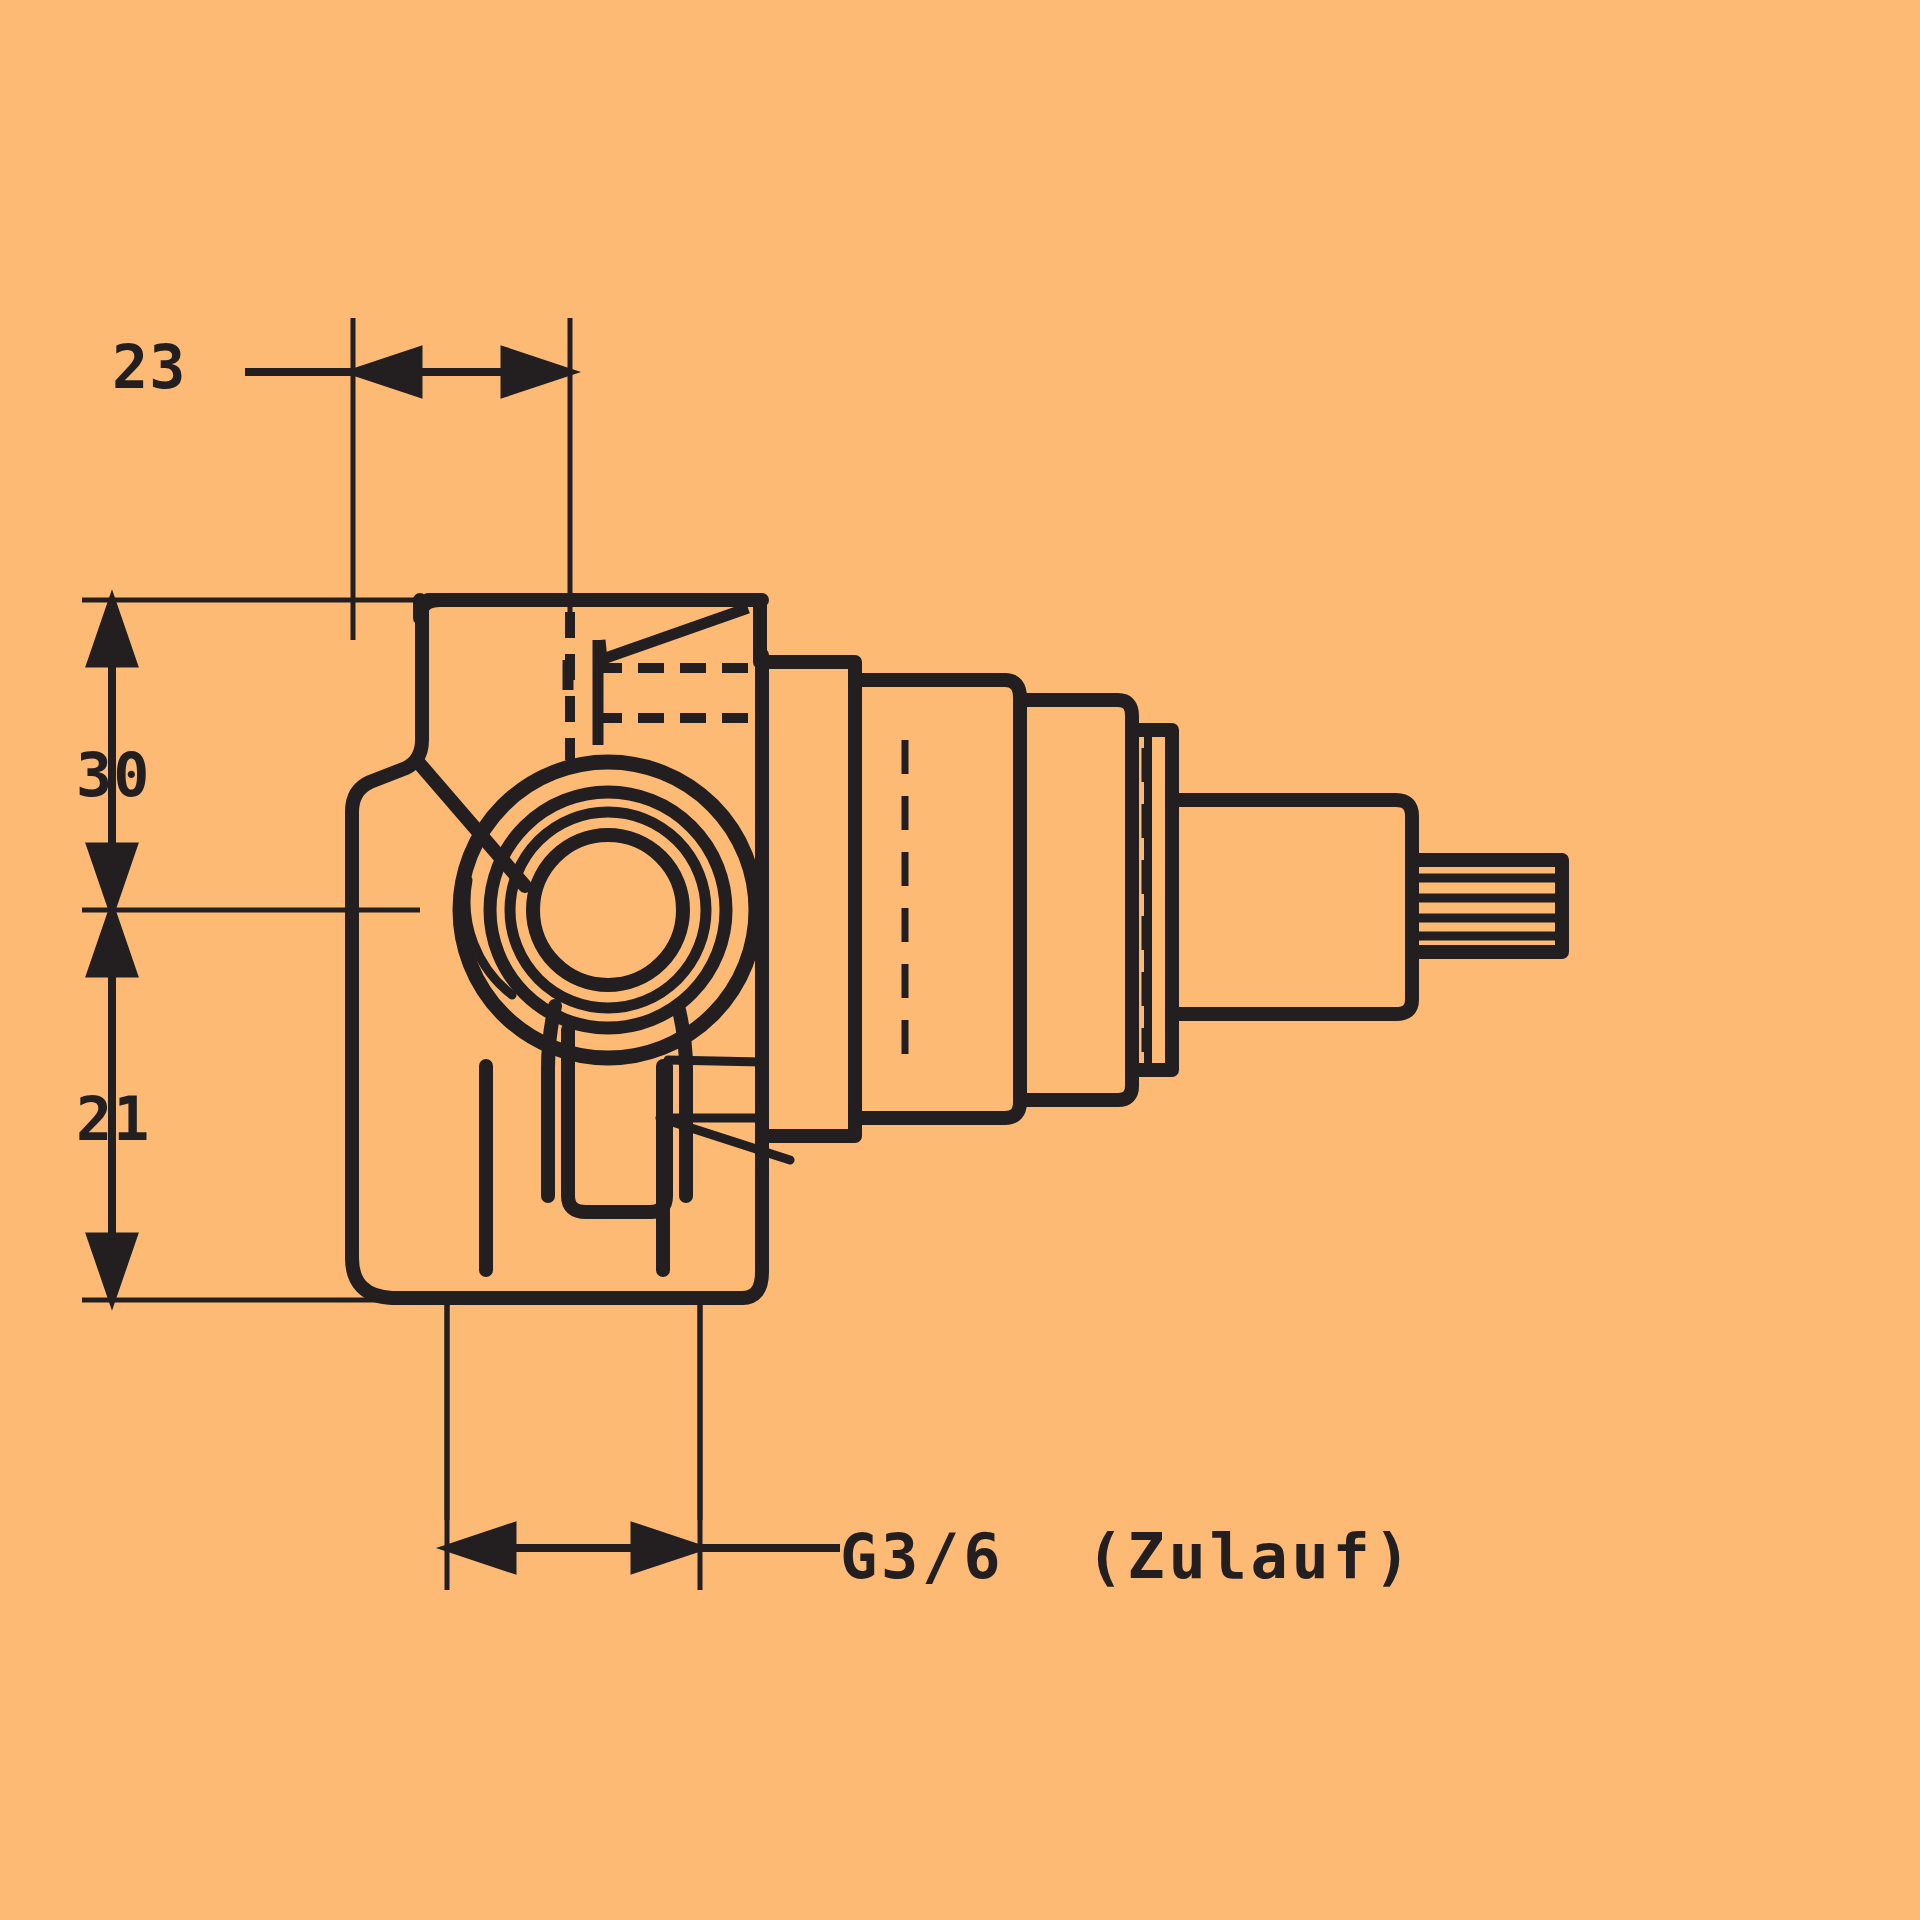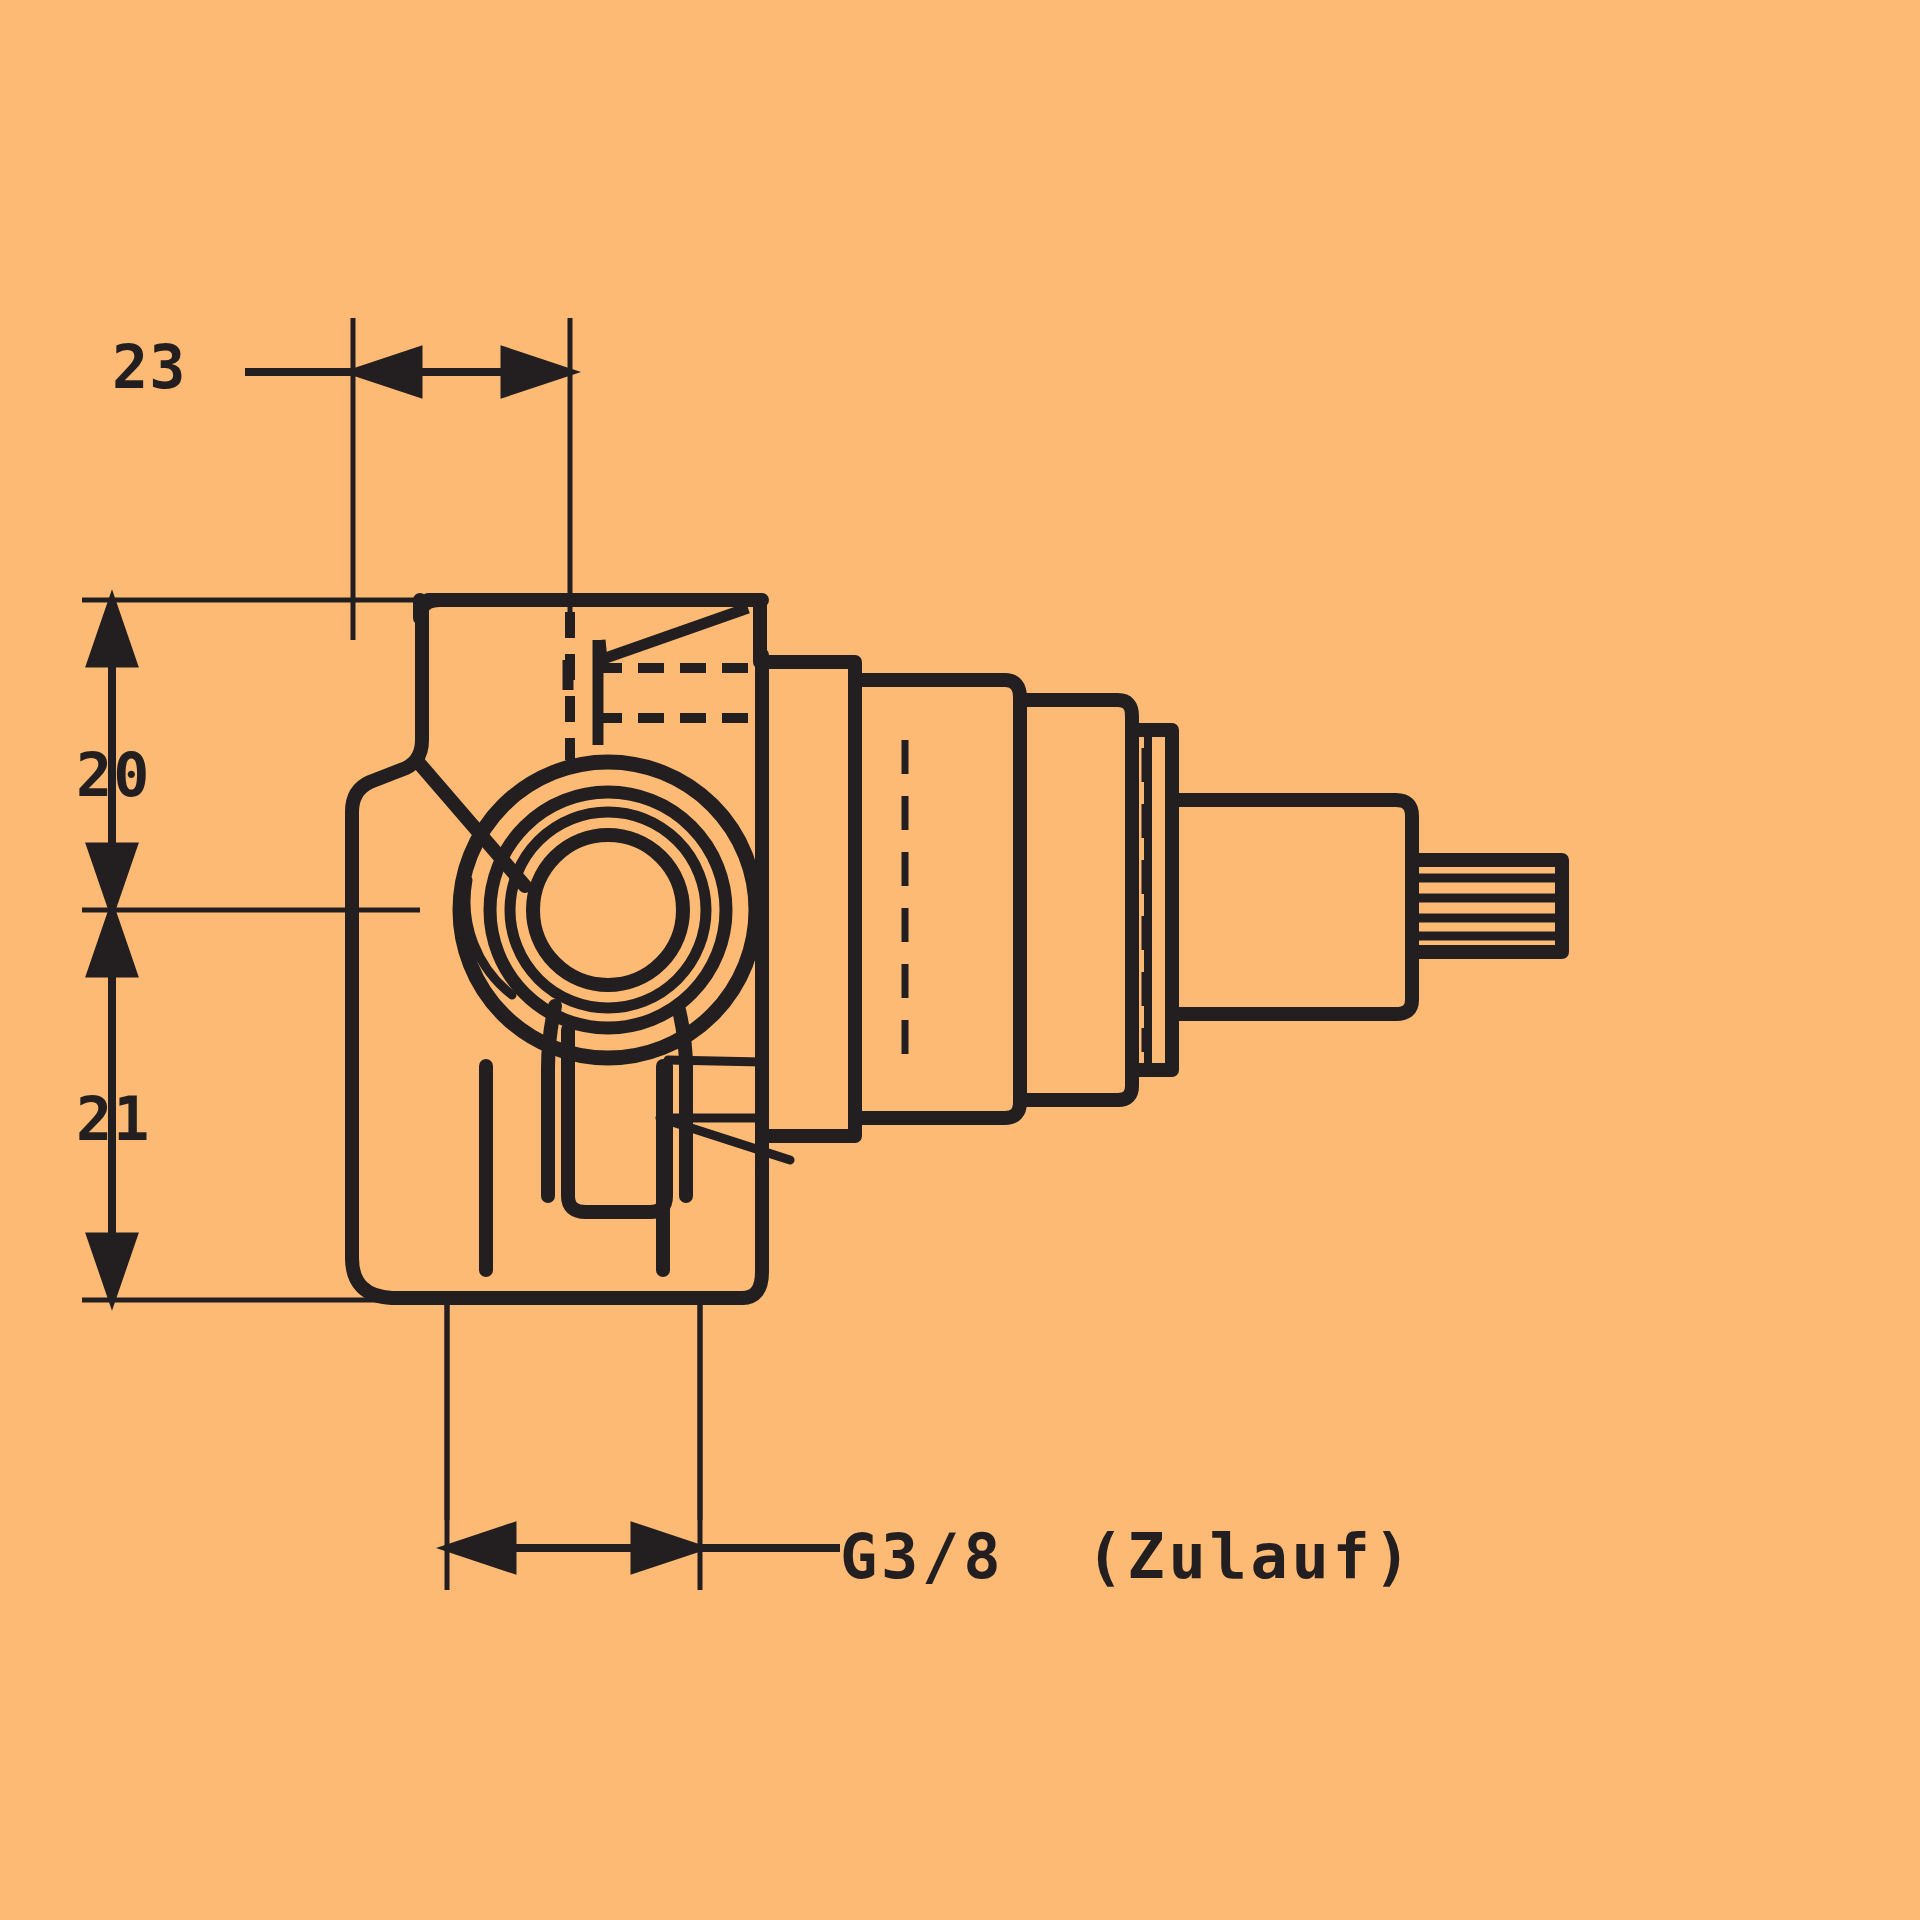--- a/index.html
+++ b/index.html
@@ -177,19 +177,19 @@
     <g stroke="#231f20" stroke-width="9" fill="none" stroke-linecap="round">
 
       <line x1="660" y1="1118" x2="790" y2="1160"></line>
       <line x1="668" y1="1060" x2="762" y2="1062"></line>
       <line x1="668" y1="1118" x2="762" y2="1118"></line>
     </g>
   </svg>
 
   <div class="dim-label" id="label-23">23</div>
 
-  <div class="dim-label" id="label-30">20</div>
+  <div class="dim-label" id="label-30">30</div>
 
   <div class="dim-label" id="label-42">21</div>
 
-  <div class="dim-label" id="label-g34">G3/8  (Zulauf)</div>
+  <div class="dim-label" id="label-g34">G3/6  (Zulauf)</div>
 
 </div>
 
 </body></html>

